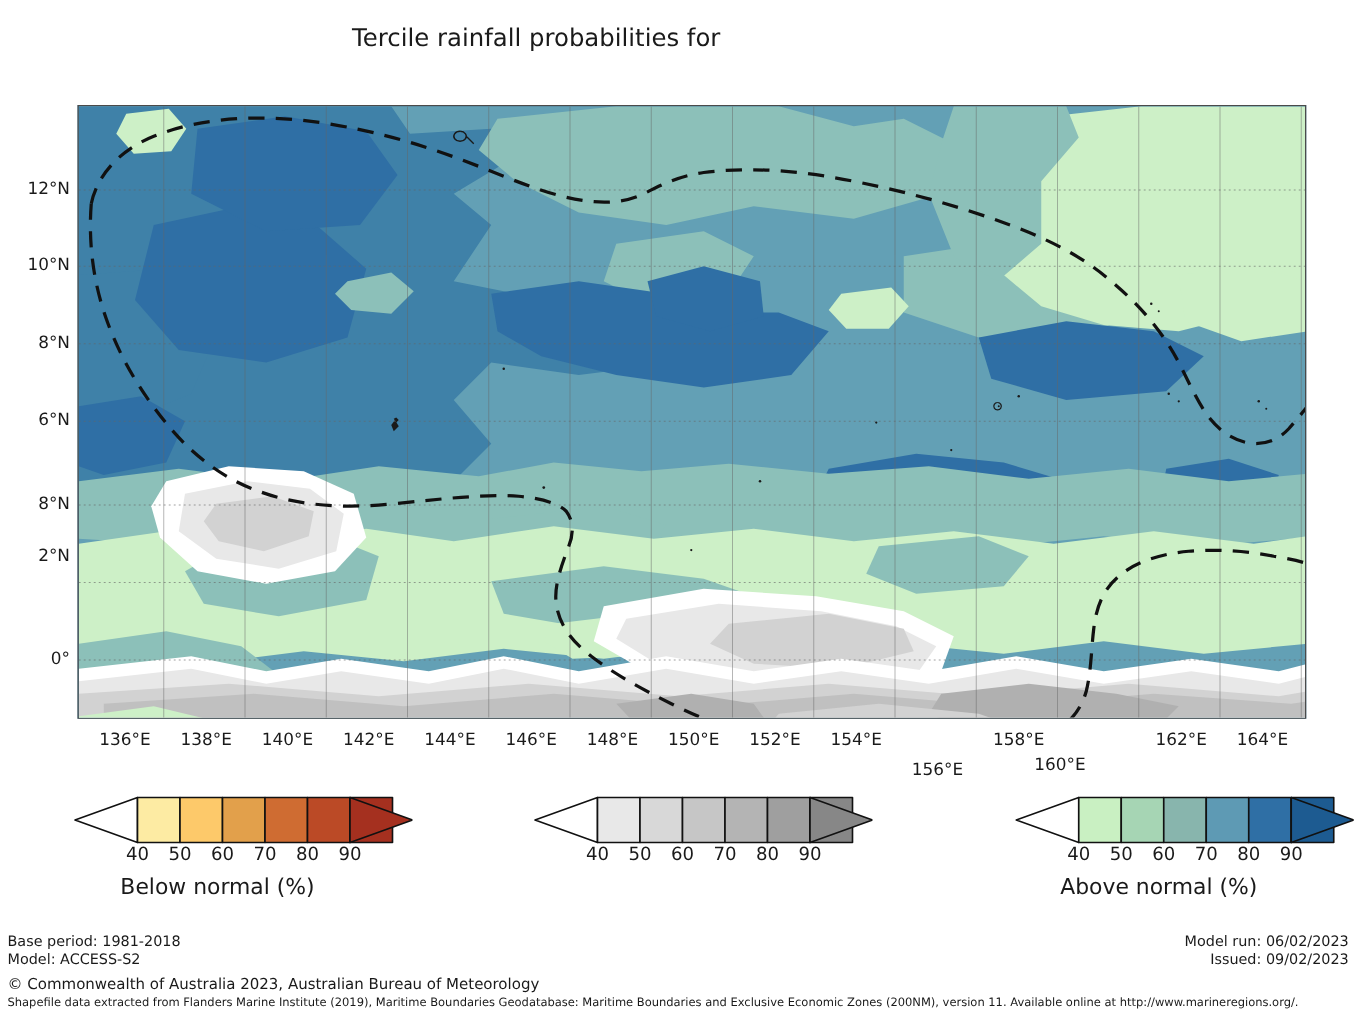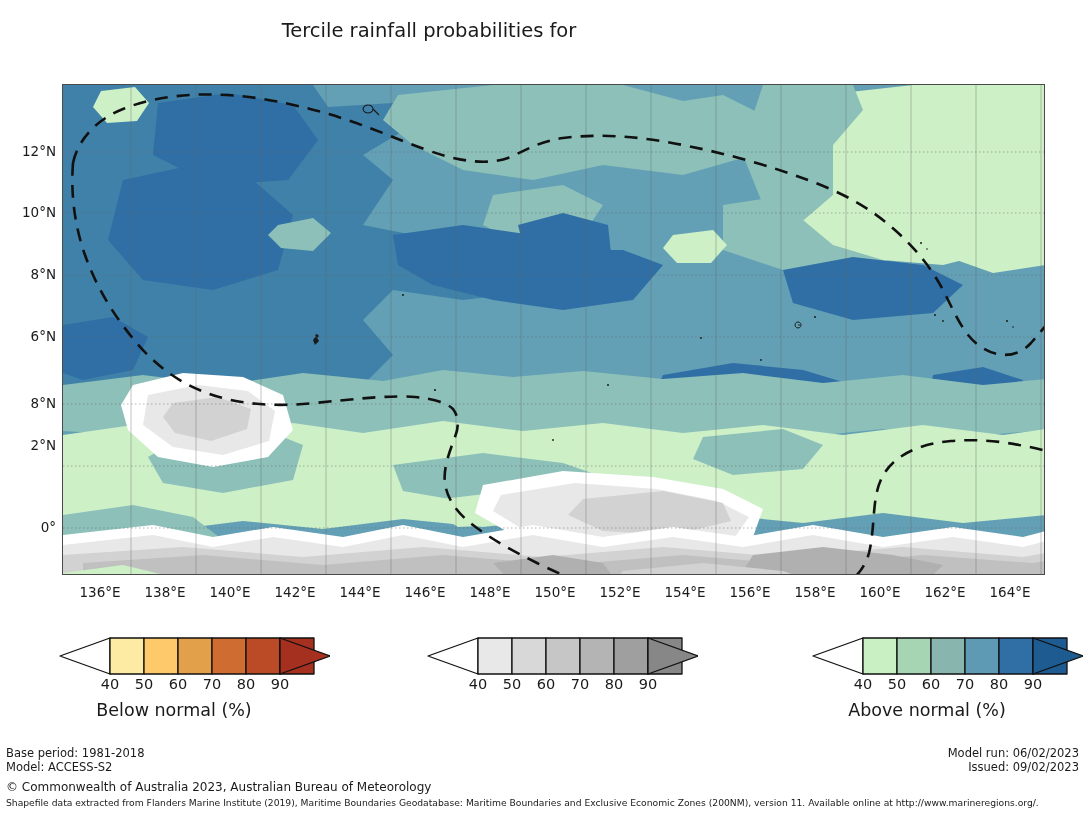--- a/index.html
+++ b/index.html
@@ -349,23 +349,23 @@
 <div class="xtick" style="left:100px;">136°E</div>
 <div class="xtick" style="left:165px;">138°E</div>
 <div class="xtick" style="left:230px;">140°E</div>
 <div class="xtick" style="left:295px;">142°E</div>
 <div class="xtick" style="left:360px;text-align:center;">144°E</div>
 <div class="xtick" style="left:425px;">146°E</div>
 <div class="xtick" style="left:490px;">148°E</div>
 <div class="xtick" style="left:555px;">150°E</div>
 <div class="xtick" style="left:620px;">152°E</div>
 <div class="xtick" style="left:685px;">154°E</div>
-<div class="xtick" style="left:750px;">156°E</div>
+<div class="xtick" style="left:750px;margin-top:24px;">156°E</div>
 <div class="xtick" style="left:815px;">158°E</div>
-<div class="xtick" style="left:880px;">160°E</div>
+<div class="xtick" style="left:848px;margin-top:20px;">160°E</div>
 <div class="xtick" style="left:945px;">162°E</div>
 <div class="xtick" style="left:1010px;">164°E</div>
 
 <div id="cbar-below" class="cbar-group">
   <div class="cbar-strip">
     <svg width="312" height="40" viewBox="0 0 312 40">
       <g stroke="#111111" stroke-width="1.3" stroke-linejoin="round">
         <polygon points="42,20 92,2 92,38" fill="#ffffff"></polygon>
         <rect x="92" y="2" width="34" height="36" fill="#fdeba3"></rect>
         <rect x="126" y="2" width="34" height="36" fill="#fdc96a"></rect>

